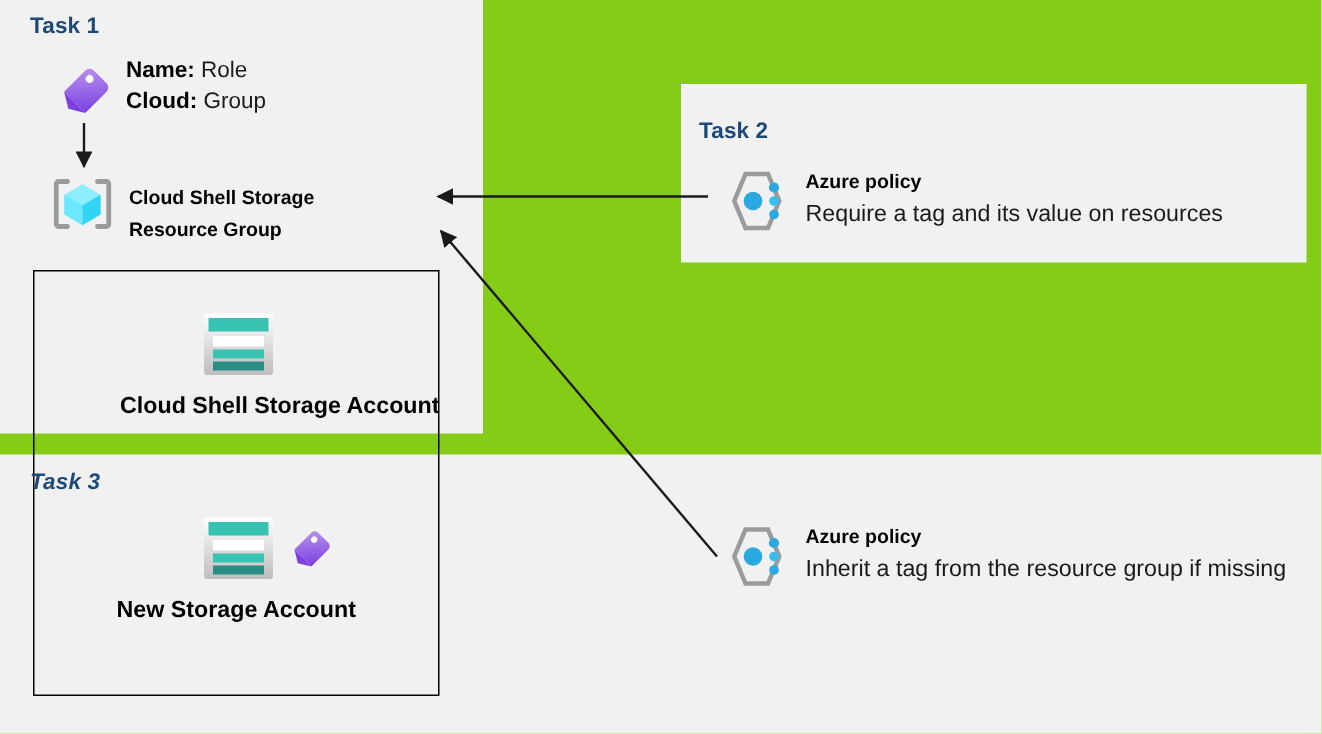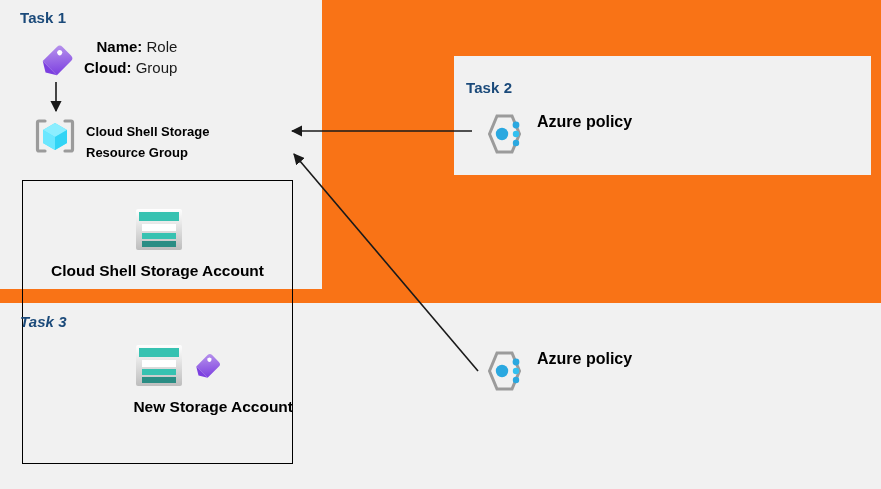--- a/index.html
+++ b/index.html
@@ -4,21 +4,21 @@
 <style>
   html, body {
     margin: 0;
     padding: 0;
     background: #ffffff;
   }
   #canvas {
     position: relative;
     width: 881px;
     height: 489px;
-    background: #f97316;
+    background: #84cc16;
     font-family: "Liberation Sans", sans-serif;
     overflow: hidden;
   }
 
   
   .band {
     position: absolute;
     background: #f1f1f1;
   }
   #band-left-top   { left: 0;   top: 0;   width: 322px; height: 289px; }
@@ -49,60 +49,59 @@
   #task2-label { left: 466px; top: 79px; }
 
   
   #tag-kv {
     position: absolute;
     left: 84px; top: 36px;
     font-size: 15px;
     line-height: 21px;
     color: #1a1a1a;
     white-space: nowrap;
-    text-align: right;
   }
   #tag-kv b { color: #000; }
 
   
   #rg-title {
     position: absolute;
     left: 86px; top: 121px;
     width: 200px;
     font-weight: bold;
     font-size: 13px;
     line-height: 21px;
     color: #000000;
   }
 
   
   #csa-caption {
     position: absolute;
     left: 22px; top: 262px;
     width: 271px;
-    text-align: center;
+    text-align: right;
     font-weight: bold;
     font-size: 15.5px;
     color: #000000;
   }
   #nsa-caption {
     position: absolute;
     left: 22px; top: 398px;
     width: 271px;
-    text-align: right;
+    text-align: center;
     font-weight: bold;
     font-size: 15.5px;
     color: #000000;
   }
 
   
   .policy-title {
     position: absolute;
     font-weight: bold;
-    font-size: 16px;
+    font-size: 13px;
     color: #000000;
     white-space: nowrap;
     text-align: center;
   }
   .policy-desc {
     position: absolute;
     font-size: 15.5px;
     color: #1a1a1a;
     line-height: 20px;
   }
@@ -241,31 +240,33 @@
   <div class="icon" id="policy-icon-1">
     <svg viewBox="0 0 46 44" width="46" height="44" aria-hidden="true">
       <polygon points="16,4 31,4 38.5,22 31,40 16,40 8.5,22" fill="none" stroke="#9b9b9b" stroke-width="3"></polygon>
       <circle cx="21" cy="22" r="6.2" fill="#2aa8e0"></circle>
       <circle cx="35" cy="13" r="3.4" fill="#2aa8e0"></circle>
       <circle cx="35" cy="22" r="3.2" fill="#32c0f0"></circle>
       <circle cx="35" cy="31" r="3.2" fill="#2aa8e0"></circle>
     </svg>
   </div>
   <div class="policy-title" id="policy1-title">Azure policy</div>
+  <div class="policy-desc" id="policy1-desc">Require a tag and its value on resources</div>
 
   <div class="icon" id="policy-icon-2">
     <svg viewBox="0 0 46 44" width="46" height="44" aria-hidden="true">
       <polygon points="16,4 31,4 38.5,22 31,40 16,40 8.5,22" fill="none" stroke="#9b9b9b" stroke-width="3"></polygon>
       <circle cx="21" cy="22" r="6.2" fill="#2aa8e0"></circle>
       <circle cx="35" cy="13" r="3.4" fill="#2aa8e0"></circle>
       <circle cx="35" cy="22" r="3.2" fill="#32c0f0"></circle>
       <circle cx="35" cy="31" r="3.2" fill="#2aa8e0"></circle>
     </svg>
   </div>
   <div class="policy-title" id="policy2-title">Azure policy</div>
+  <div class="policy-desc" id="policy2-desc">Inherit a tag from the resource group if missing</div>
 
   <svg id="arrows" aria-hidden="true">
     <defs>
       <marker id="ah" viewBox="0 0 10 10" refX="9" refY="5" markerWidth="7" markerHeight="7" orient="auto-start-reverse">
         <path d="M 0 0 L 10 5 L 0 10 z" fill="#1a1a1a"></path>
       </marker>
     </defs>
 
     <line x1="56" y1="82" x2="56" y2="111" stroke="#1a1a1a" stroke-width="1.6" marker-end="url(#ah)"></line>
 

